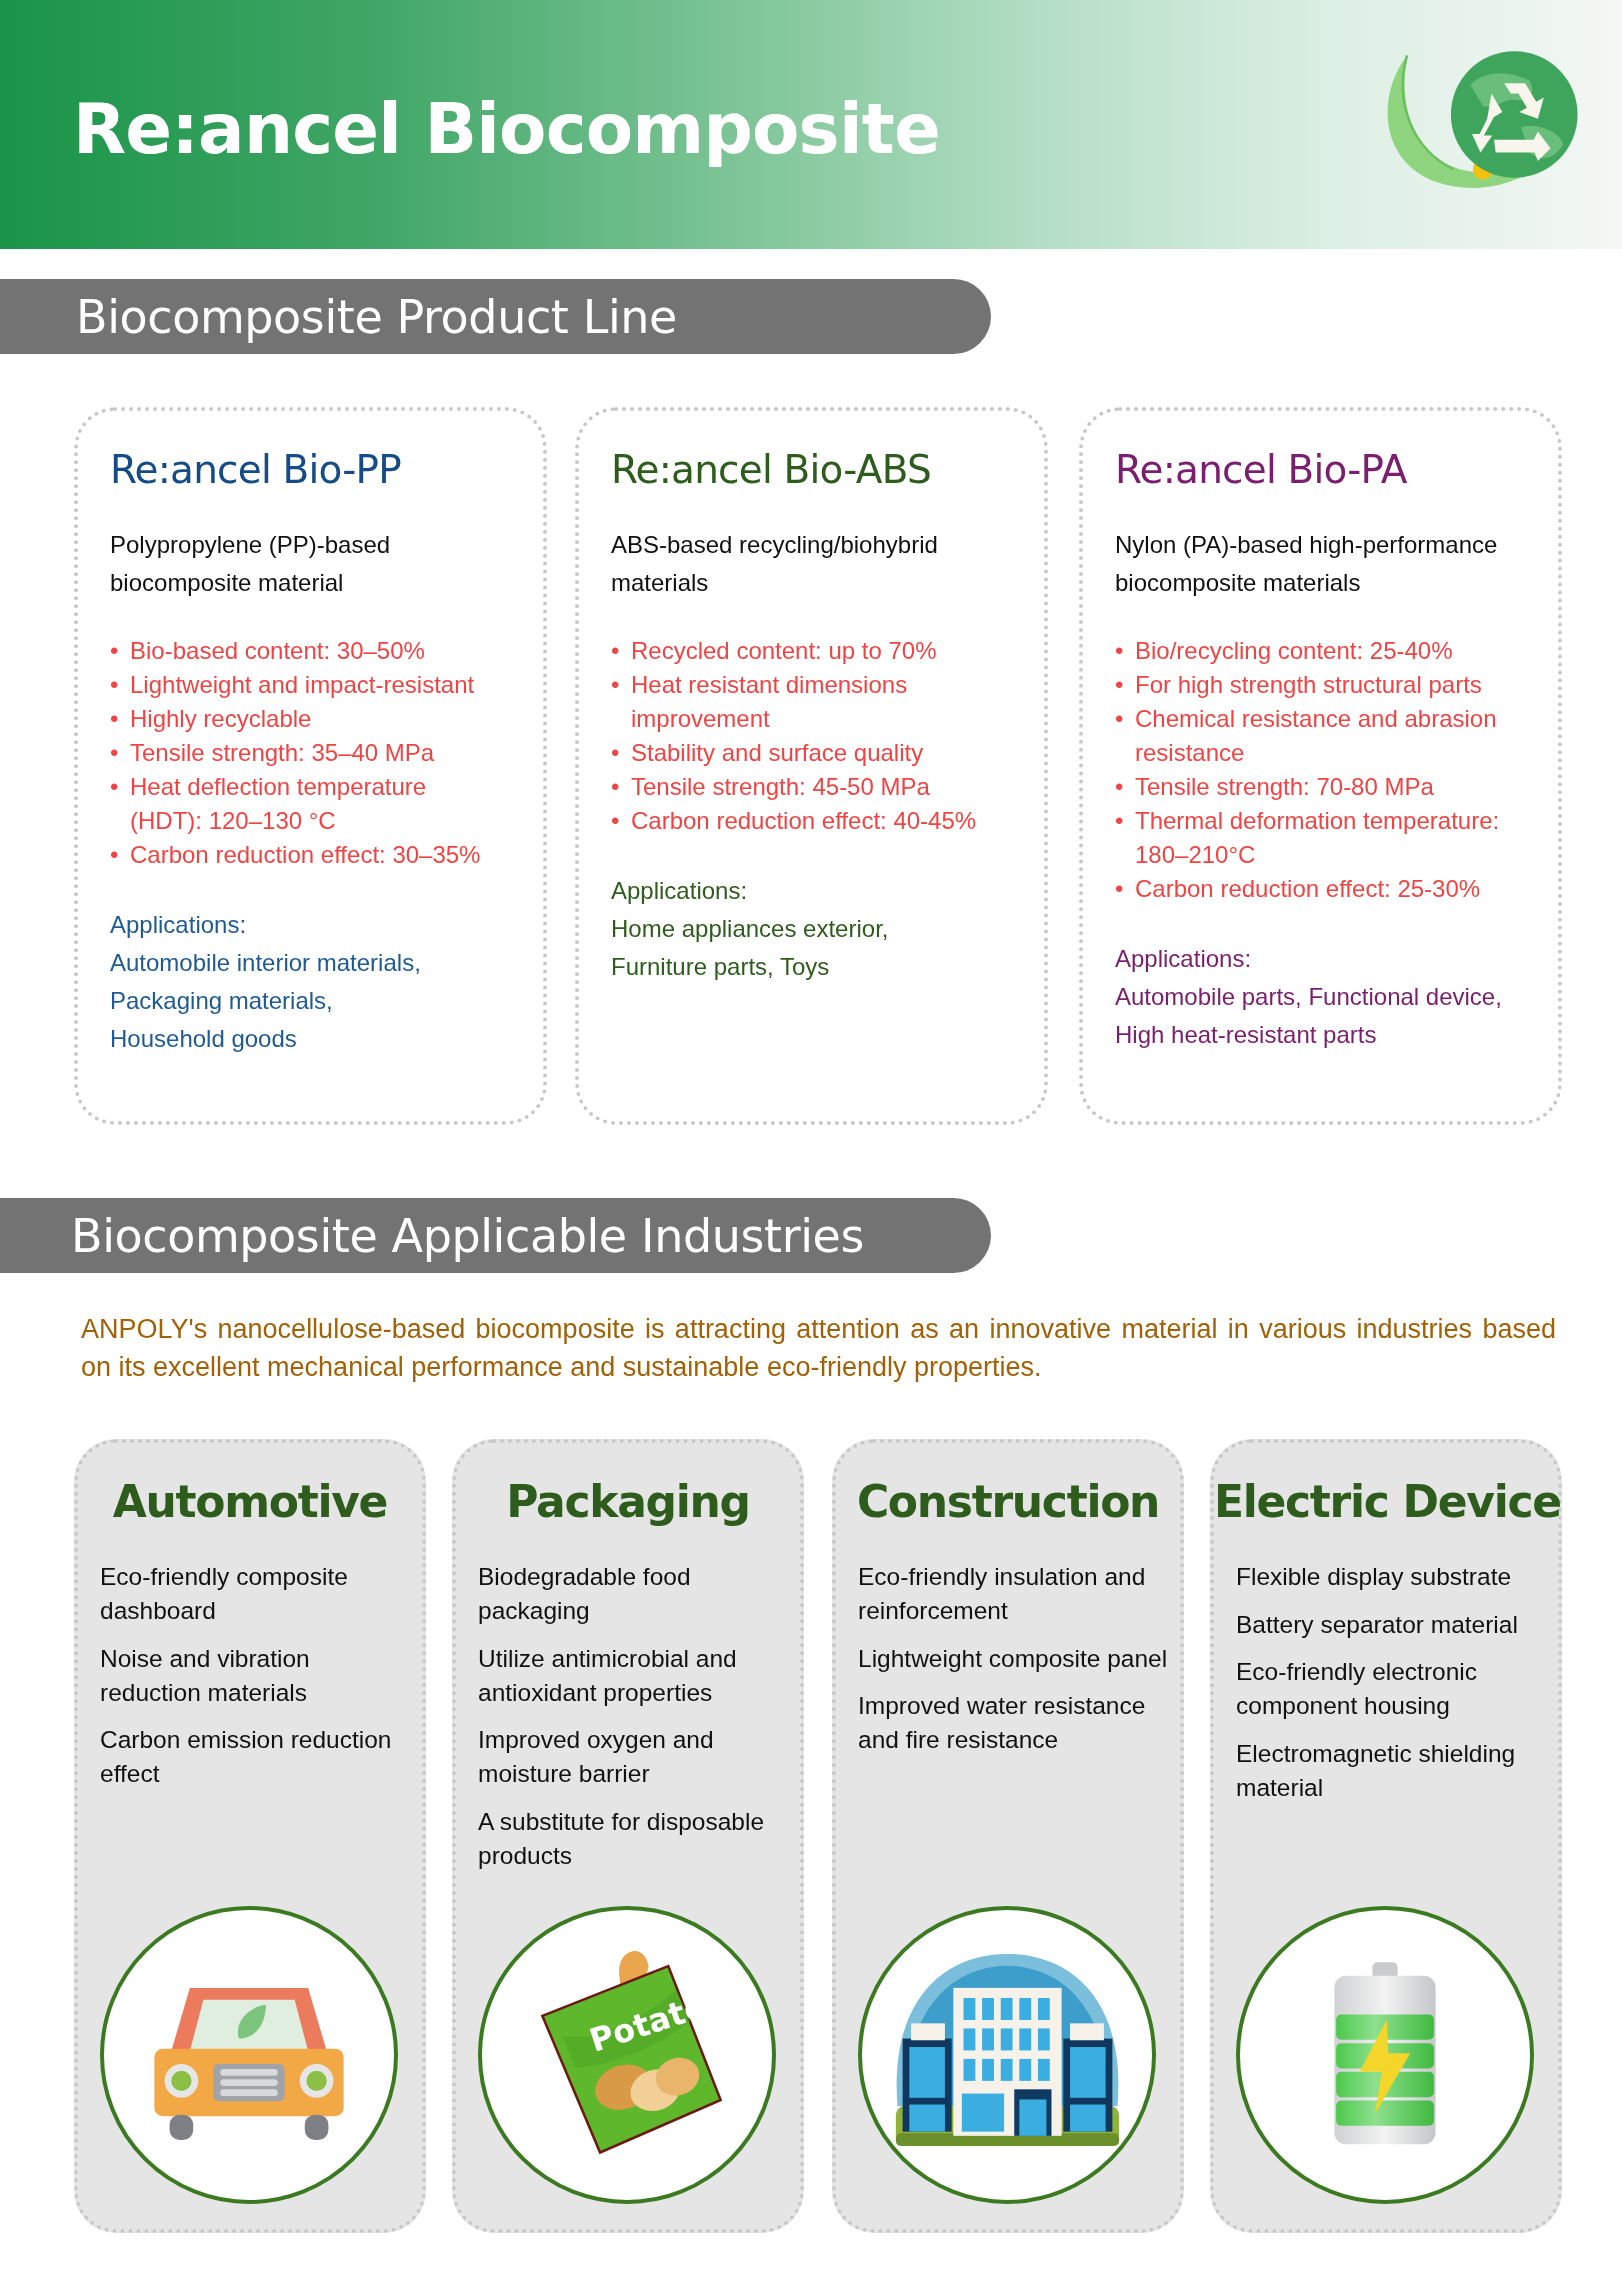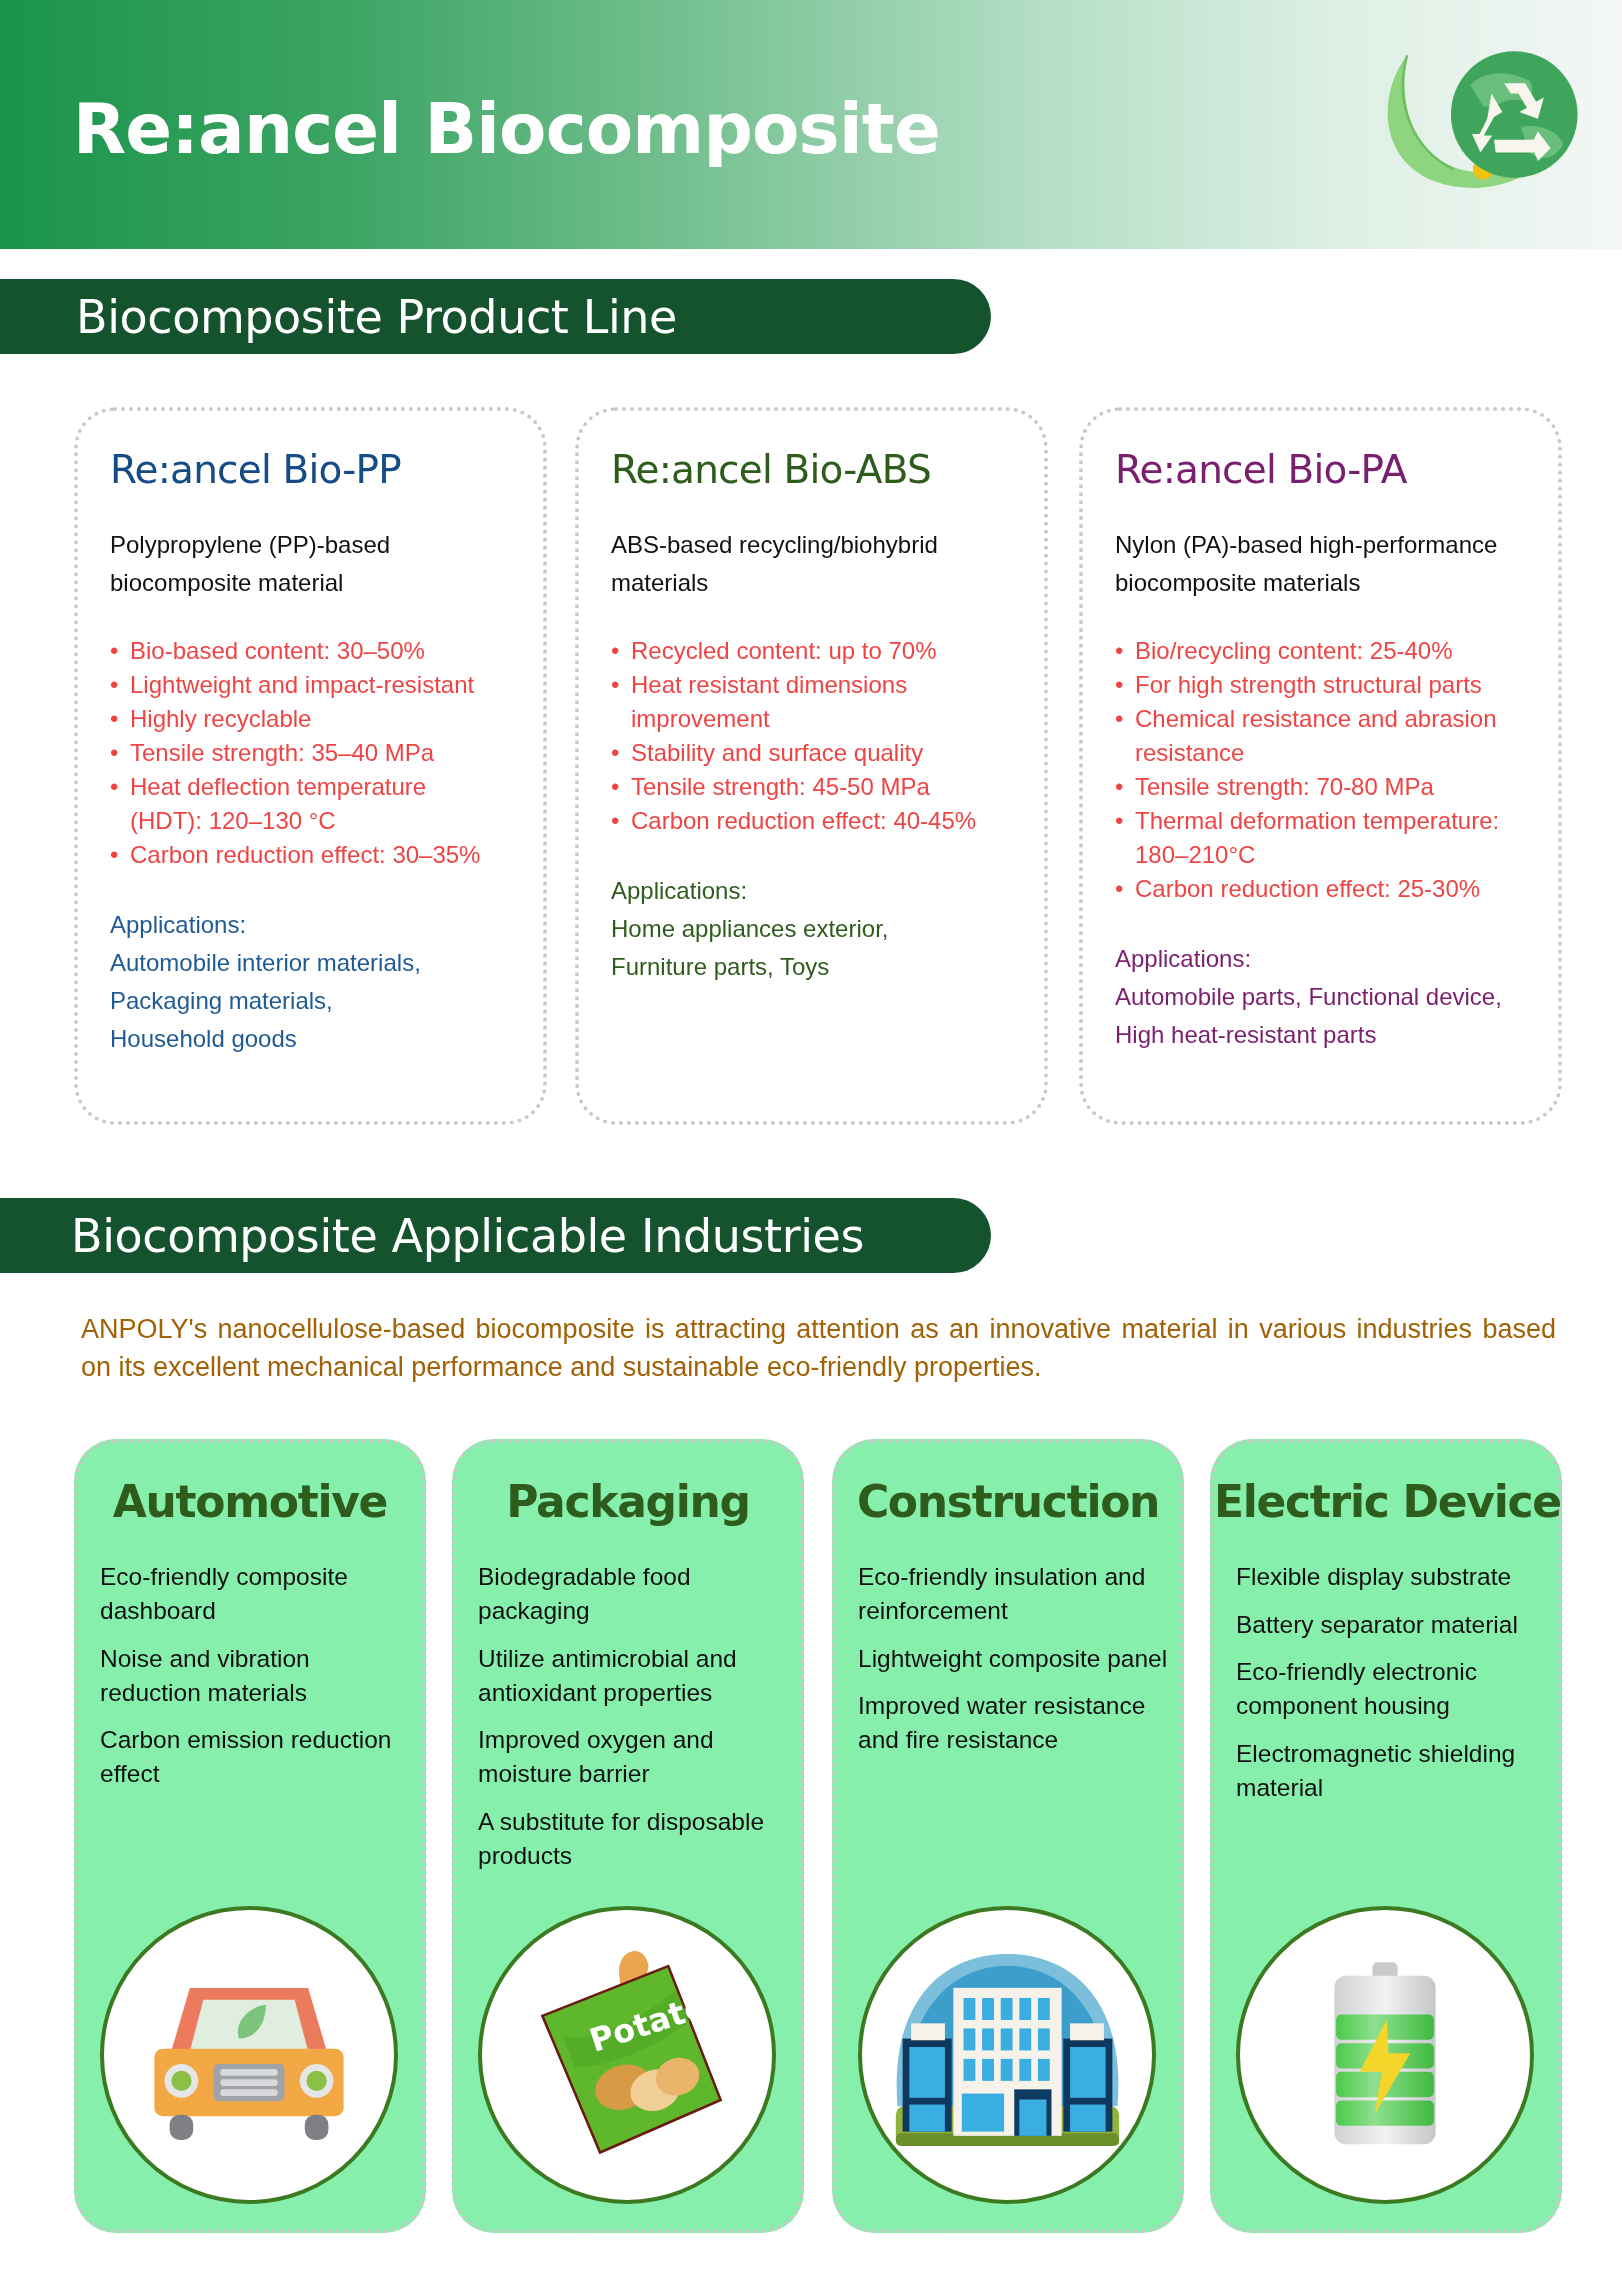--- a/index.html
+++ b/index.html
@@ -14,21 +14,21 @@
   .banner-title {
     position: absolute; left: 73px; top: 95px;
     font-family: "DejaVu Sans", sans-serif; font-weight: bold; font-size: 69px;
     color: #ffffff; letter-spacing: -0.8px; line-height: 1;
   }
   .banner-logo { position: absolute; left: 1369px; top: 34px; width: 228px; height: 161px; }
 
   
   .section-pill {
     position: absolute; left: 0; height: 75px;
-    background: #14532d; border-radius: 0 38px 38px 0;
+    background: #737373; border-radius: 0 38px 38px 0;
     display: flex; align-items: center;
   }
   .section-pill span {
     color: #ffffff; font-family: "DejaVu Sans", sans-serif; font-size: 46px;
     letter-spacing: -0.4px; white-space: nowrap;
   }
   #pill-products { top: 279px; width: 991px; }
   #pill-products span { padding-left: 76px; }
   #pill-industries { top: 1198px; width: 991px; }
   #pill-industries span { padding-left: 71px; }
@@ -54,21 +54,21 @@
 
   
   .intro {
     position: absolute; left: 81px; top: 1310px; width: 1475px;
     font-size: 27px; line-height: 38px; color: #a16207; text-align: justify;
   }
 
   
   .icard {
     position: absolute; top: 1439px; width: 352px; height: 794px;
-    border: 4.2px dotted #c8c8c8; border-radius: 42px; background: #86efac;
+    border: 4.2px dotted #c8c8c8; border-radius: 42px; background: #e5e5e5;
   }
   #icard-auto   { left: 74px; }
   #icard-pack   { left: 452px; }
   #icard-const  { left: 832px; }
   #icard-elec   { left: 1210px; }
   .icard h3 {
     position: absolute; left: 0; right: 0; top: 35px; text-align: center;
     font-family: "DejaVu Sans", sans-serif; font-weight: bold; font-size: 44px;
     color: #2d5c1c; letter-spacing: -1.3px; white-space: nowrap; line-height: 1.1;
   }

